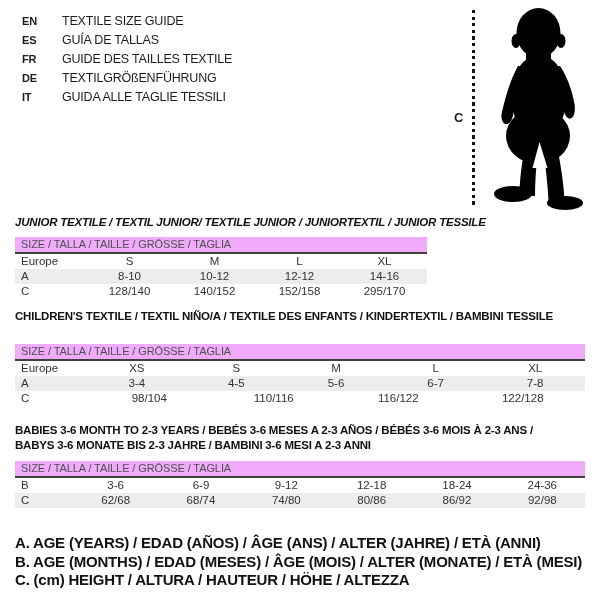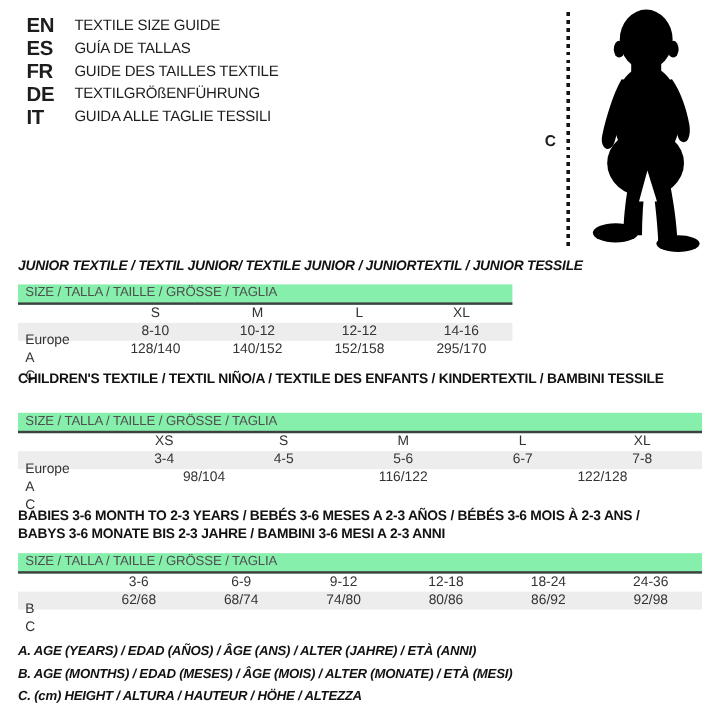--- a/index.html
+++ b/index.html
@@ -4,21 +4,21 @@
 <style>
   html,body { margin:0; padding:0; }
   body {
     width:600px; height:600px; position:relative; background:#ffffff;
     font-family:"Liberation Sans", sans-serif; color:#1d1d1d;
     overflow:hidden;
   }
   
   .lang-block { position:absolute; left:22px; top:12px; }
   .lang-row { display:flex; height:19px; line-height:19px; }
-  .lang-code { width:40px; font-weight:bold; font-size:17px; letter-spacing:-0.2px; }
+  .lang-code { width:40px; font-weight:bold; font-size:11px; letter-spacing:-0.2px; }
   .lang-title { font-weight:normal; font-size:12.5px; letter-spacing:-0.2px; }
 
   
   .dash-line {
     position:absolute; left:472px; top:10px; width:3px; height:197px;
     background:repeating-linear-gradient(to bottom,#141414 0 3.2px,transparent 3.2px 6.6px);
   }
   .height-label { position:absolute; left:454px; top:110px; font-weight:bold; font-size:13px; }
   .baby-svg { position:absolute; left:486px; top:4px; }
 
@@ -30,33 +30,33 @@
   #sec1-title { top:215px;font-style:italic; }
   #sec2-title { top:309px; }
   #sec3-title { top:423px; width:560px; }
 
   .tbl { position:absolute; left:15px; font-size:11.5px; color:#333; }
   #tbl1 { top:237px; width:412px; }
   #tbl2 { top:344px; width:570px; }
   #tbl3 { top:461px; width:570px; }
 
   .size-bar {
-    height:15px; line-height:15px; background:#86efac; color:#4f4f4f;
+    height:15px; line-height:15px; background:#f0abfc; color:#4f4f4f;
     padding-left:6px; font-size:11px; border-bottom:2px solid #3f3f3f;
     letter-spacing:-0.1px;
   }
   .trow { display:flex; height:15px; line-height:15px; }
   .trow.stripe { background:#ededed; }
-  .tlabel { width:66px; padding-left:6px; text-align:left;margin-top:23px; }
+  .tlabel { width:66px; padding-left:6px; text-align:left; }
   #tbl3 .tlabel { width:52px; }
   .tcell { flex:1; text-align:center; }
 
   
   .footnotes { position:absolute; left:15px; top:534px; }
-  .footnote { height:18.5px; line-height:18.5px; font-weight:bold; font-size:11px; letter-spacing:-0.2px; color:#111;font-style:italic; }
+  .footnote { height:18.5px; line-height:18.5px; font-weight:bold; font-size:15px; letter-spacing:-0.2px; color:#111; }
 </style>
 </head>
 <body>
 
 <div class="lang-block">
   <div class="lang-row">
     <span class="lang-code">EN</span>
     <span class="lang-title">TEXTILE SIZE GUIDE</span>
   </div>
   <div class="lang-row">
@@ -148,20 +148,21 @@
     <div class="tlabel">A</div>
     <div class="tcell">3-4</div>
     <div class="tcell">4-5</div>
     <div class="tcell">5-6</div>
     <div class="tcell">6-7</div>
     <div class="tcell">7-8</div>
   </div>
   <div class="trow">
     <div class="tlabel">C</div>
     <div class="tcell">98/104</div>
+    <div class="tcell">110/116</div>
     <div class="tcell">116/122</div>
     <div class="tcell">122/128</div>
   </div>
 </div>
 
 <div class="section-title" id="sec3-title">BABIES 3-6 MONTH TO 2-3 YEARS / BEBÉS 3-6 MESES A 2-3 AÑOS / BÉBÉS 3-6 MOIS À 2-3 ANS /
 BABYS 3-6 MONATE BIS 2-3 JAHRE / BAMBINI 3-6 MESI A 2-3 ANNI</div>
 <div class="tbl" id="tbl3">
   <div class="size-bar">SIZE / TALLA / TAILLE / GRÖSSE / TAGLIA</div>
   <div class="trow">

